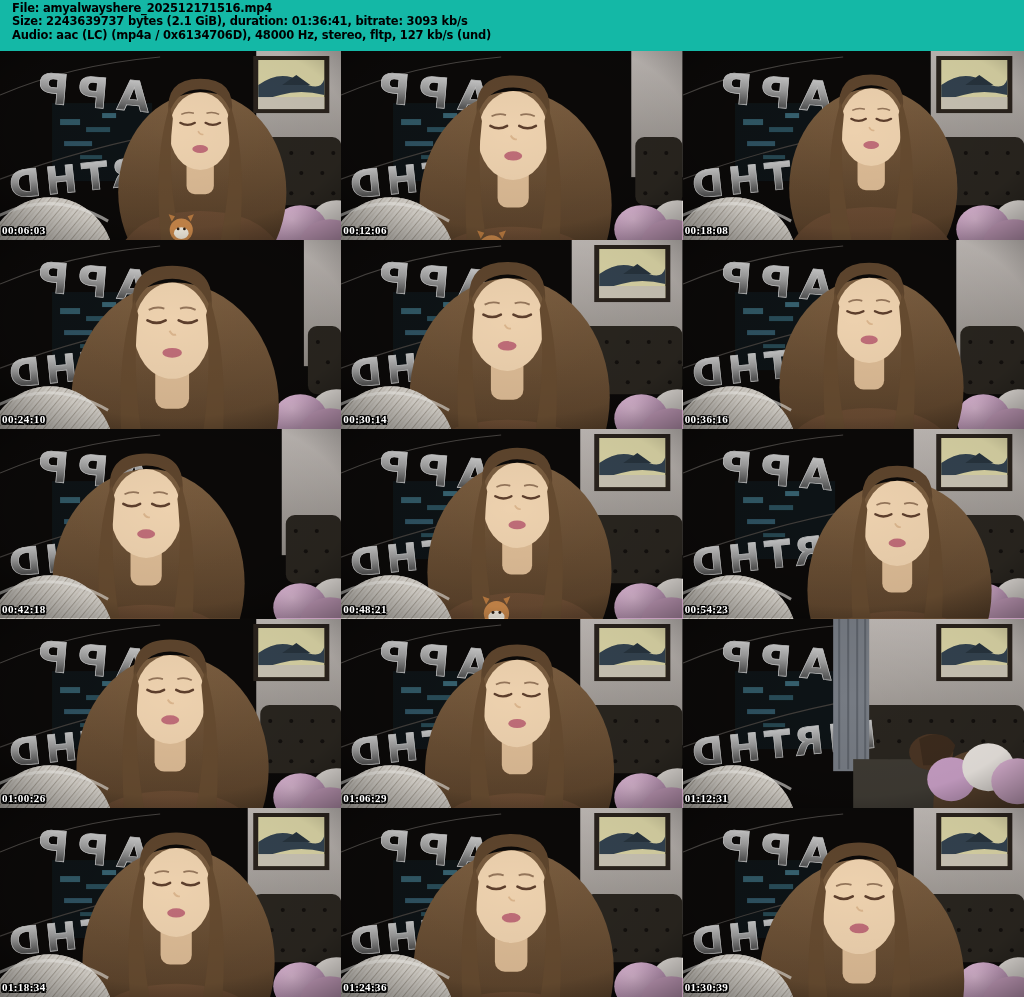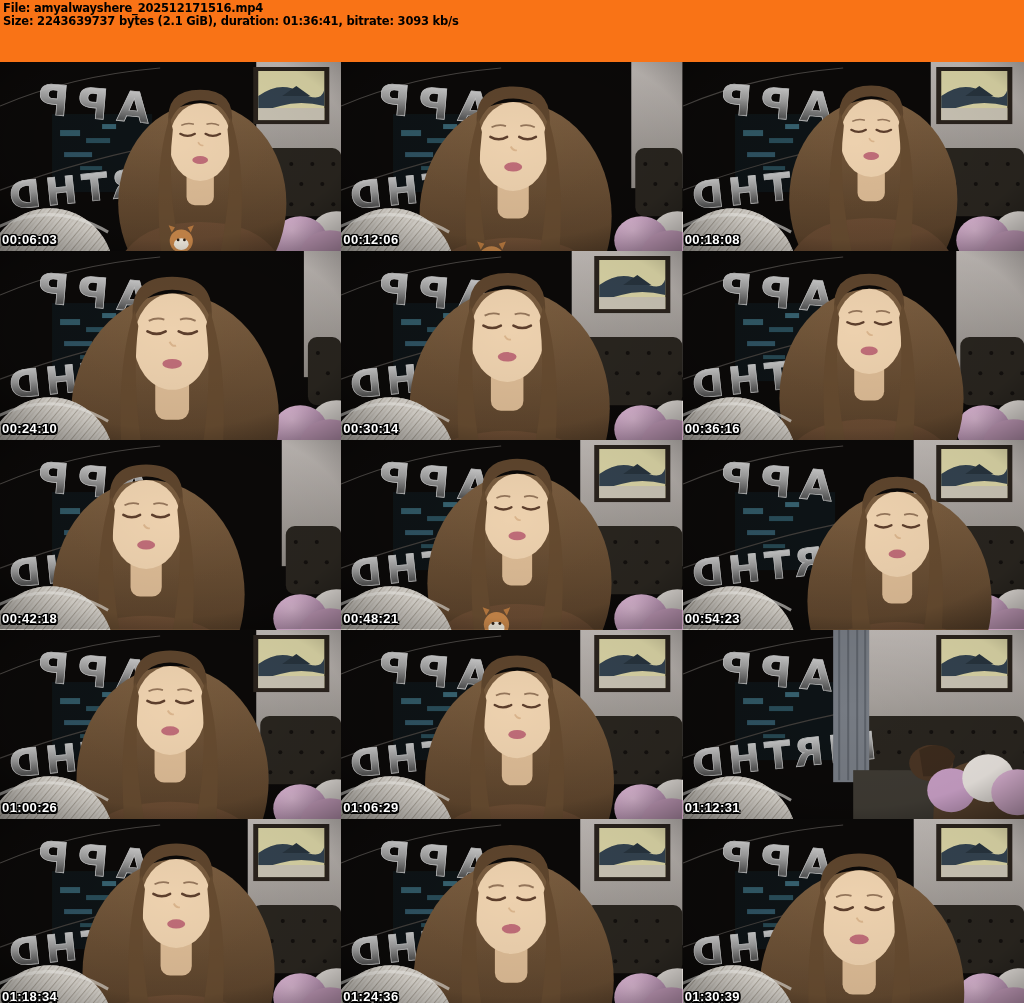--- a/index.html
+++ b/index.html
@@ -2,54 +2,55 @@
 <html><head>
 <meta charset="utf-8">
 <style>
   html,body{margin:0;padding:0;}
   body{
     width:1024px;height:1003px;overflow:hidden;background:#ffffff;
     font-family:"Liberation Sans",sans-serif;
   }
   .sheet{width:1024px;height:1003px;position:relative;}
   .meta{
-    height:62px;background:#f97316;box-sizing:border-box;
-    padding:2px 0 0 3px;
+    height:51px;background:#14b8a6;box-sizing:border-box;
+    padding:2px 0 0 12px;
   }
   .meta .line{
     font-family:"DejaVu Sans",sans-serif;font-weight:bold;
     font-size:11.5px;line-height:13.4px;color:#000;
     letter-spacing:-0.2px;white-space:nowrap;
   }
   .grid{
     width:1024px;height:946px;
     display:grid;
     grid-template-columns:repeat(3,1fr);
     grid-template-rows:repeat(5,1fr);
   }
   .cell{position:relative;overflow:hidden;background:#0b0908;}
   .scene{position:absolute;left:0;top:0;width:100%;height:100%;display:block;}
   .ts{
     position:absolute;left:2px;bottom:4px;
-    font-family:Liberation Sans, sans-serif;font-weight:bold;font-size:13px;
+    font-family:Liberation Serif, serif;font-weight:bold;font-size:11px;
     color:#fff;letter-spacing:0.4px;
     text-shadow:
       -1.5px -1.5px 0 #000, 1.5px -1.5px 0 #000,
       -1.5px 1.5px 0 #000, 1.5px 1.5px 0 #000,
       0 -1.5px 0 #000, 0 1.5px 0 #000,
       -1.5px 0 0 #000, 1.5px 0 0 #000;
   }
 </style>
 </head>
 <body>
 
 <div class="sheet">
   <header class="meta">
     <div class="line">File: amyalwayshere_202512171516.mp4</div>
     <div class="line">Size: 2243639737 bytes (2.1 GiB), duration: 01:36:41, bitrate: 3093 kb/s</div>
+    <div class="line">Audio: aac (LC) (mp4a / 0x6134706D), 48000 Hz, stereo, fltp, 127 kb/s (und)</div>
   </header>
   <div class="grid" id="grid">
       <div class="cell">
         <svg class="scene" viewBox="0 0 341 189" preserveAspectRatio="none">
           <defs>
             <linearGradient id="w0" x1="0" y1="0" x2="0" y2="1">
               <stop offset="0" stop-color="#c0bab6"></stop>
               <stop offset="1" stop-color="#8e8984"></stop>
             </linearGradient>
             <linearGradient id="h0" x1="0" y1="0" x2="0" y2="1">

